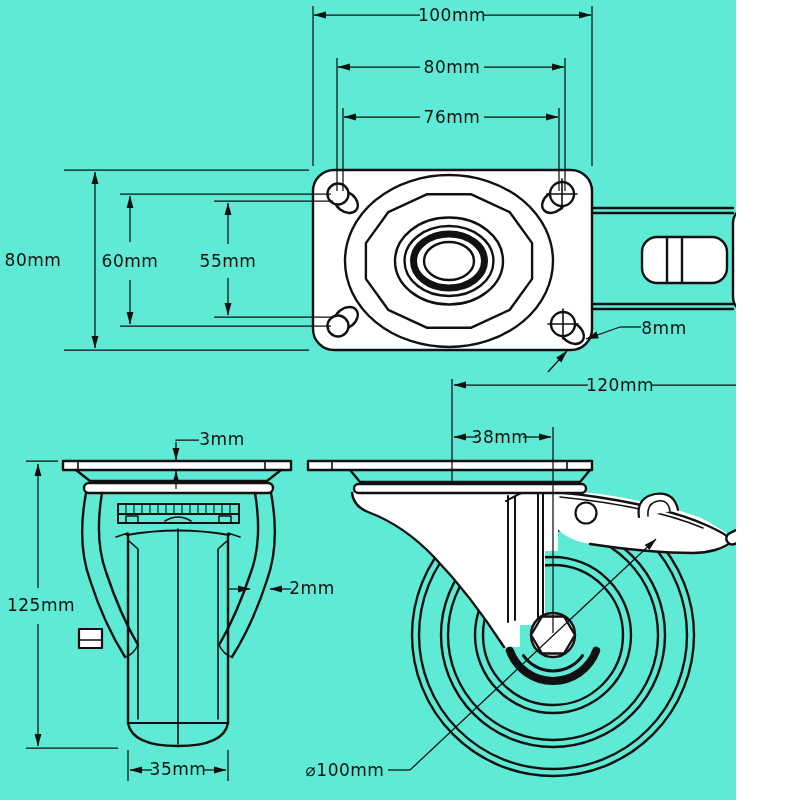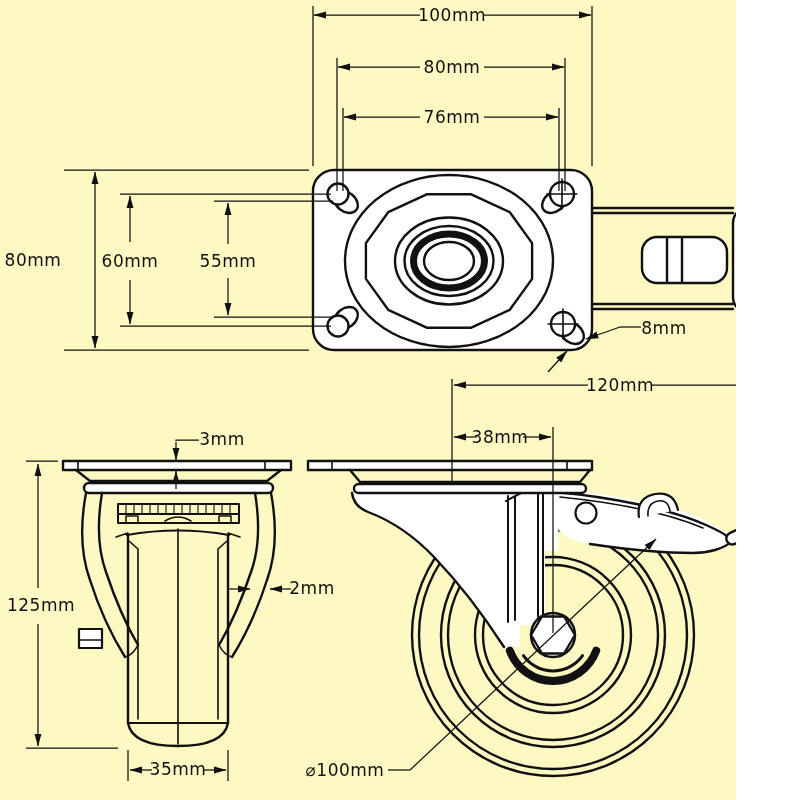--- a/index.html
+++ b/index.html
@@ -1,16 +1,16 @@
 <!DOCTYPE html>
 <html><head>
 <meta charset="utf-8">
 <style>
   html,body{margin:0;padding:0;background:#fff}
-  .stage{position:relative;width:736px;height:800px;background:#fef9c3;overflow:hidden}
+  .stage{position:relative;width:736px;height:800px;background:#5eead4;overflow:hidden}
   svg{display:block}
   .obj{stroke:#111;fill:none;stroke-width:2.4;stroke-linecap:round;stroke-linejoin:round}
   .obj .w{fill:#fff}
   .thick{stroke-width:8}
   .mid{stroke-width:3}
   .thin{stroke-width:1.6}
   .dl{stroke:#111;stroke-width:1.25;fill:none;stroke-linecap:butt}
   text.dim{font-family:"DejaVu Sans","Liberation Sans",sans-serif;font-size:17px;fill:#111;
            letter-spacing:0.5px;text-anchor:middle;stroke:none}
 </style>

